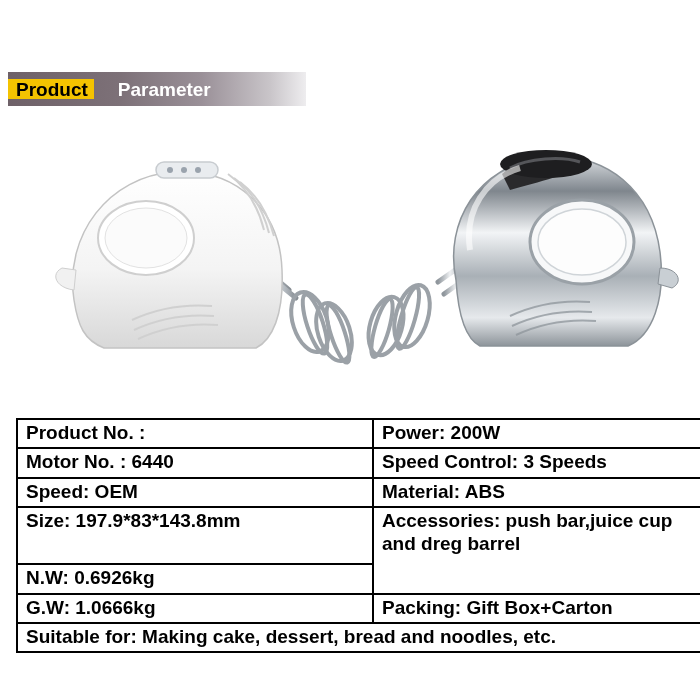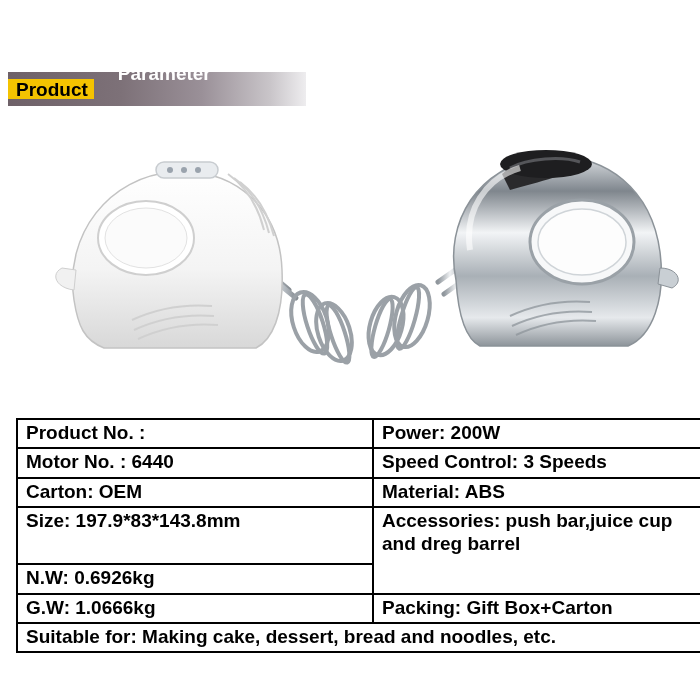--- a/index.html
+++ b/index.html
@@ -36,20 +36,21 @@
   .banner-yellow span {
     font-size: 19px;
     font-weight: bold;
     color: #000000;
     letter-spacing: 0px;
     line-height: 1;
   }
   .banner-rest {
     height: 50px;
     display: flex;
+    align-items: center;
     padding-left: 24px;
   }
   .banner-rest span {
     font-size: 19px;
     font-weight: bold;
     color: #ffffff;
     line-height: 1;
   }
 
   
@@ -212,21 +213,21 @@
   <tbody>
     <tr>
       <td class="col-left">Product No. :</td>
       <td class="col-right">Power: 200W</td>
     </tr>
     <tr>
       <td class="col-left">Motor No. : 6440</td>
       <td class="col-right">Speed Control: 3 Speeds</td>
     </tr>
     <tr>
-      <td class="col-left">Carton: OEM</td>
+      <td class="col-left">Speed: OEM</td>
       <td class="col-right">Material: ABS</td>
     </tr>
     <tr class="row-tall">
       <td class="col-left">Size: 197.9*83*143.8mm</td>
       <td class="col-right" rowspan="2">Accessories: push bar,juice cup and dreg barrel</td>
     </tr>
     <tr>
       <td class="col-left">N.W: 0.6926kg</td>
     </tr>
     <tr>

